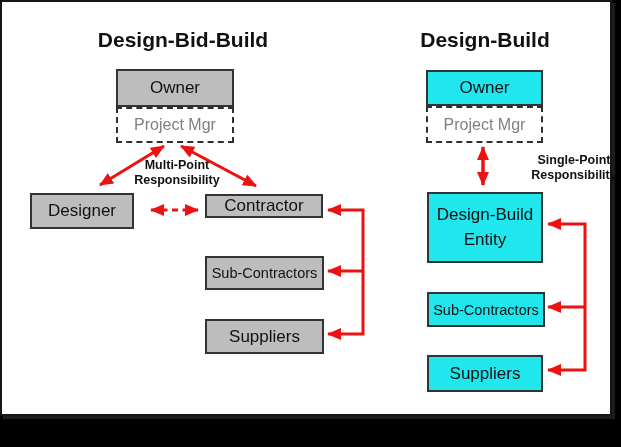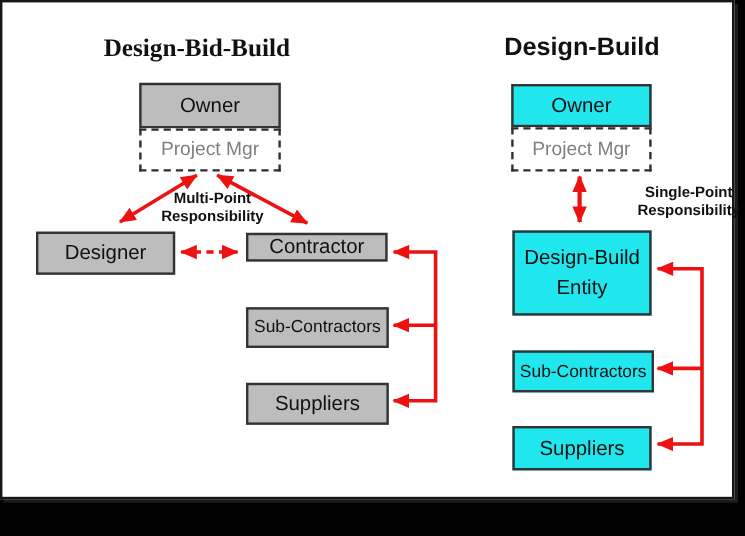--- a/index.html
+++ b/index.html
@@ -26,21 +26,21 @@
     position: absolute;
     height: 24px;
     line-height: 24px;
     text-align: center;
     font-size: 21px;
     font-weight: bold;
     color: #111111;
     letter-spacing: 0px;
     white-space: nowrap;
   }
-  .title-left  { left: 60px;  top: 26px; width: 204px; font-family: Liberation Serif, serif; }
+  .title-left  { left: 79px;  top: 26px; width: 204px; }
   .title-right { left: 381px; top: 26px; width: 204px; }
   .box {
     position: absolute;
     display: flex;
     align-items: center;
     justify-content: center;
     text-align: center;
     border: 2px solid #333333;
     font-size: 17px;
     color: #111111;
@@ -51,21 +51,21 @@
   .box.dashed {
     background: #ffffff;
     border: 2px dashed #2f2f2f;
     color: #7f7f7f;
     font-size: 16px;
   }
   .box.multiline { flex-direction: column; line-height: 1.45; }
   
   .owner-l       { left: 114px; top: 67px;  width: 118px; height: 38px; }
   .pm-l          { left: 114px; top: 105px; width: 118px; height: 36px; }
-  .designer      { left: 28px;  top: 191px; width: 116px; height: 36px; }
+  .designer      { left: 28px;  top: 191px; width: 104px; height: 36px; }
   .contractor    { left: 203px; top: 192px; width: 118px; height: 24px; }
   .subs-l        { left: 203px; top: 254px; width: 119px; height: 34px; font-size: 14.5px; }
   .suppliers-l   { left: 203px; top: 317px; width: 119px; height: 35px; }
   
   .owner-r       { left: 424px; top: 68px;  width: 117px; height: 36px; }
   .pm-r          { left: 424px; top: 104px; width: 117px; height: 37px; }
   .entity        { left: 425px; top: 190px; width: 116px; height: 71px; }
   .subs-r        { left: 425px; top: 290px; width: 118px; height: 35px; font-size: 14.5px; }
   .suppliers-r   { left: 425px; top: 353px; width: 116px; height: 37px; }
   .resp-label {

